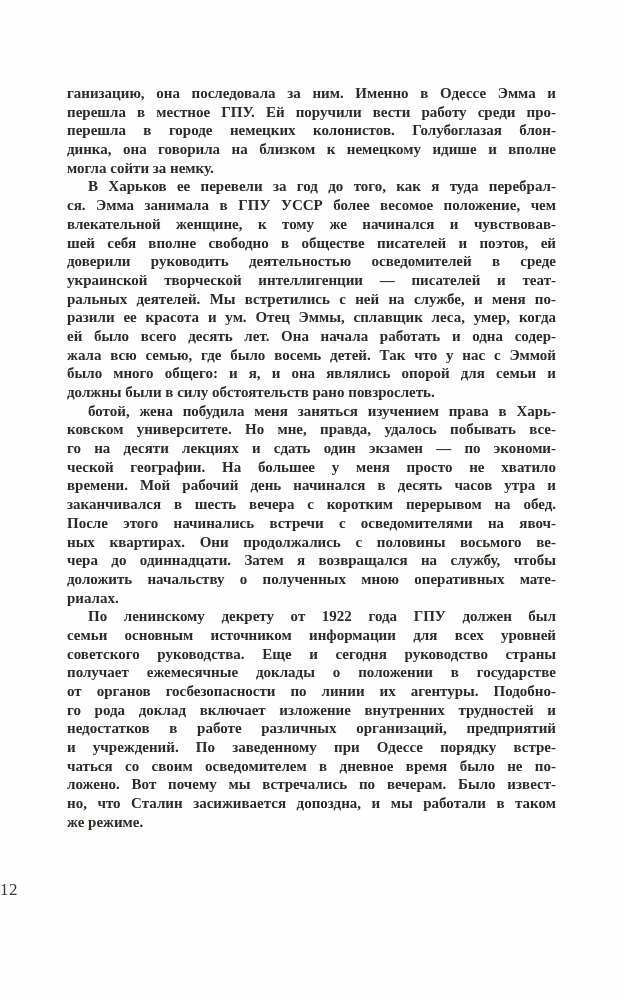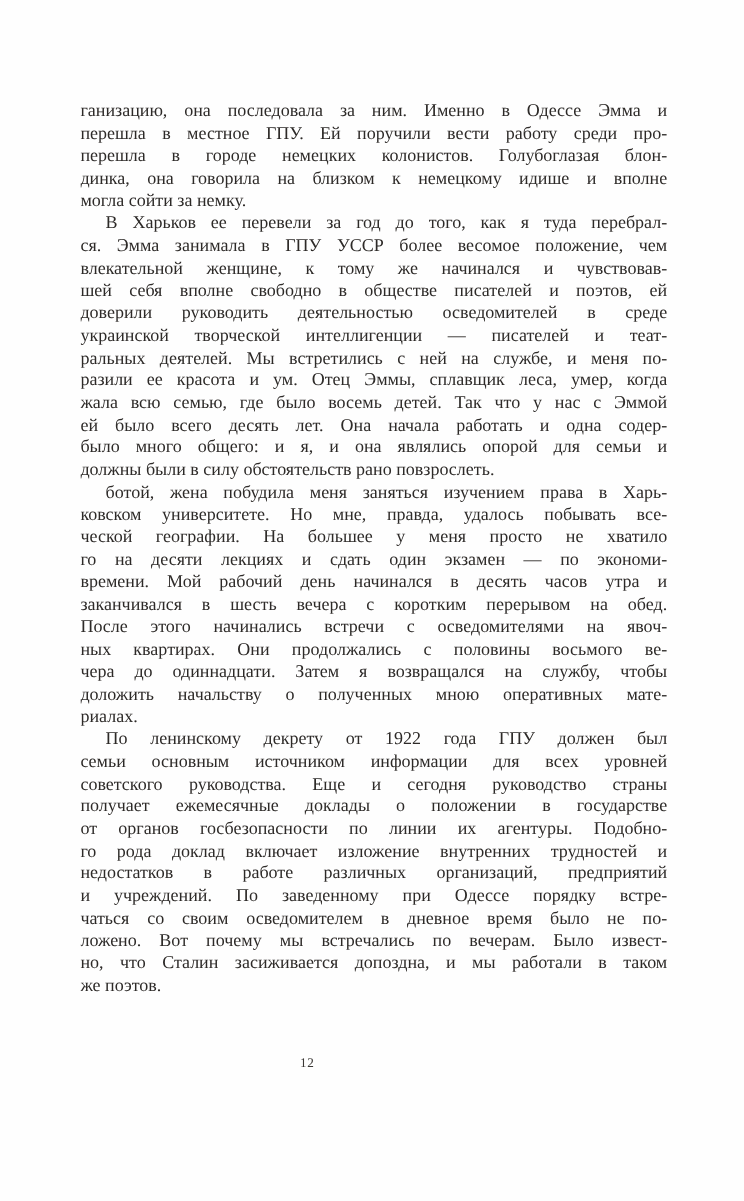--- a/index.html
+++ b/index.html
@@ -29,34 +29,34 @@
   .paragraph {
     margin: 0;
     padding: 0;
   }
   .line {
     text-align: justify;
     text-align-last: justify;
     height: 18.7px;
     overflow: hidden;
     white-space: normal;
+    font-weight: bold;
   }
   .line.last {
     text-align-last: left;
   }
   .paragraph.indent .line:first-child {
     text-indent: 21px;
   }
   .page-number {
     position: absolute;
     top: 880px;
     left: 0;
     width: 512px;
-    text-align: center;
-    font-size: 11px;
+    font-size: 17px;
     letter-spacing: 0.5px;
     color: #3a3734;
   }
 </style>
 </head>
 <body>
 
 <div class="page">
   <div class="text-column">
       <div class="paragraph">
@@ -68,47 +68,47 @@
       </div>
       <div class="paragraph indent">
         <div class="line">В Харьков ее перевели за год до того, как я туда перебрал-</div>
         <div class="line">ся. Эмма занимала в ГПУ УССР более весомое положение, чем</div>
         <div class="line">влекательной женщине, к тому же начинался и чувствовав-</div>
         <div class="line">шей себя вполне свободно в обществе писателей и поэтов, ей</div>
         <div class="line">доверили руководить деятельностью осведомителей в среде</div>
         <div class="line">украинской творческой интеллигенции — писателей и теат-</div>
         <div class="line">ральных деятелей. Мы встретились с ней на службе, и меня по-</div>
         <div class="line">разили ее красота и ум. Отец Эммы, сплавщик леса, умер, когда</div>
+        <div class="line">ей было всего десять лет. Она начала работать и одна содер-</div>
         <div class="line">жала всю семью, где было восемь детей. Так что у нас с Эммой</div>
-        <div class="line">ей было всего десять лет. Она начала работать и одна содер-</div>
         <div class="line">было много общего: и я, и она являлись опорой для семьи и</div>
         <div class="line last">должны были в силу обстоятельств рано повзрослеть.</div>
       </div>
       <div class="paragraph indent">
         <div class="line">ботой, жена побудила меня заняться изучением права в Харь-</div>
         <div class="line">ковском университете. Но мне, правда, удалось побывать все-</div>
+        <div class="line">го на десяти лекциях и сдать один экзамен — по экономи-</div>
         <div class="line">ческой географии. На большее у меня просто не хватило</div>
-        <div class="line">го на десяти лекциях и сдать один экзамен — по экономи-</div>
         <div class="line">времени. Мой рабочий день начинался в десять часов утра и</div>
         <div class="line">заканчивался в шесть вечера с коротким перерывом на обед.</div>
         <div class="line">После этого начинались встречи с осведомителями на явоч-</div>
         <div class="line">ных квартирах. Они продолжались с половины восьмого ве-</div>
         <div class="line">чера до одиннадцати. Затем я возвращался на службу, чтобы</div>
         <div class="line">доложить начальству о полученных мною оперативных мате-</div>
         <div class="line last">риалах.</div>
       </div>
       <div class="paragraph indent">
         <div class="line">По ленинскому декрету от 1922 года ГПУ должен был</div>
         <div class="line">семьи основным источником информации для всех уровней</div>
         <div class="line">советского руководства. Еще и сегодня руководство страны</div>
         <div class="line">получает ежемесячные доклады о положении в государстве</div>
         <div class="line">от органов госбезопасности по линии их агентуры. Подобно-</div>
         <div class="line">го рода доклад включает изложение внутренних трудностей и</div>
         <div class="line">недостатков в работе различных организаций, предприятий</div>
         <div class="line">и учреждений. По заведенному при Одессе порядку встре-</div>
         <div class="line">чаться со своим осведомителем в дневное время было не по-</div>
         <div class="line">ложено. Вот почему мы встречались по вечерам. Было извест-</div>
         <div class="line">но, что Сталин засиживается допоздна, и мы работали в таком</div>
-        <div class="line last">же поэтов.</div>
+        <div class="line last">же режиме.</div>
       </div>
     </div>
   <div class="page-number">12</div>
 </div>
 
 </body></html>

